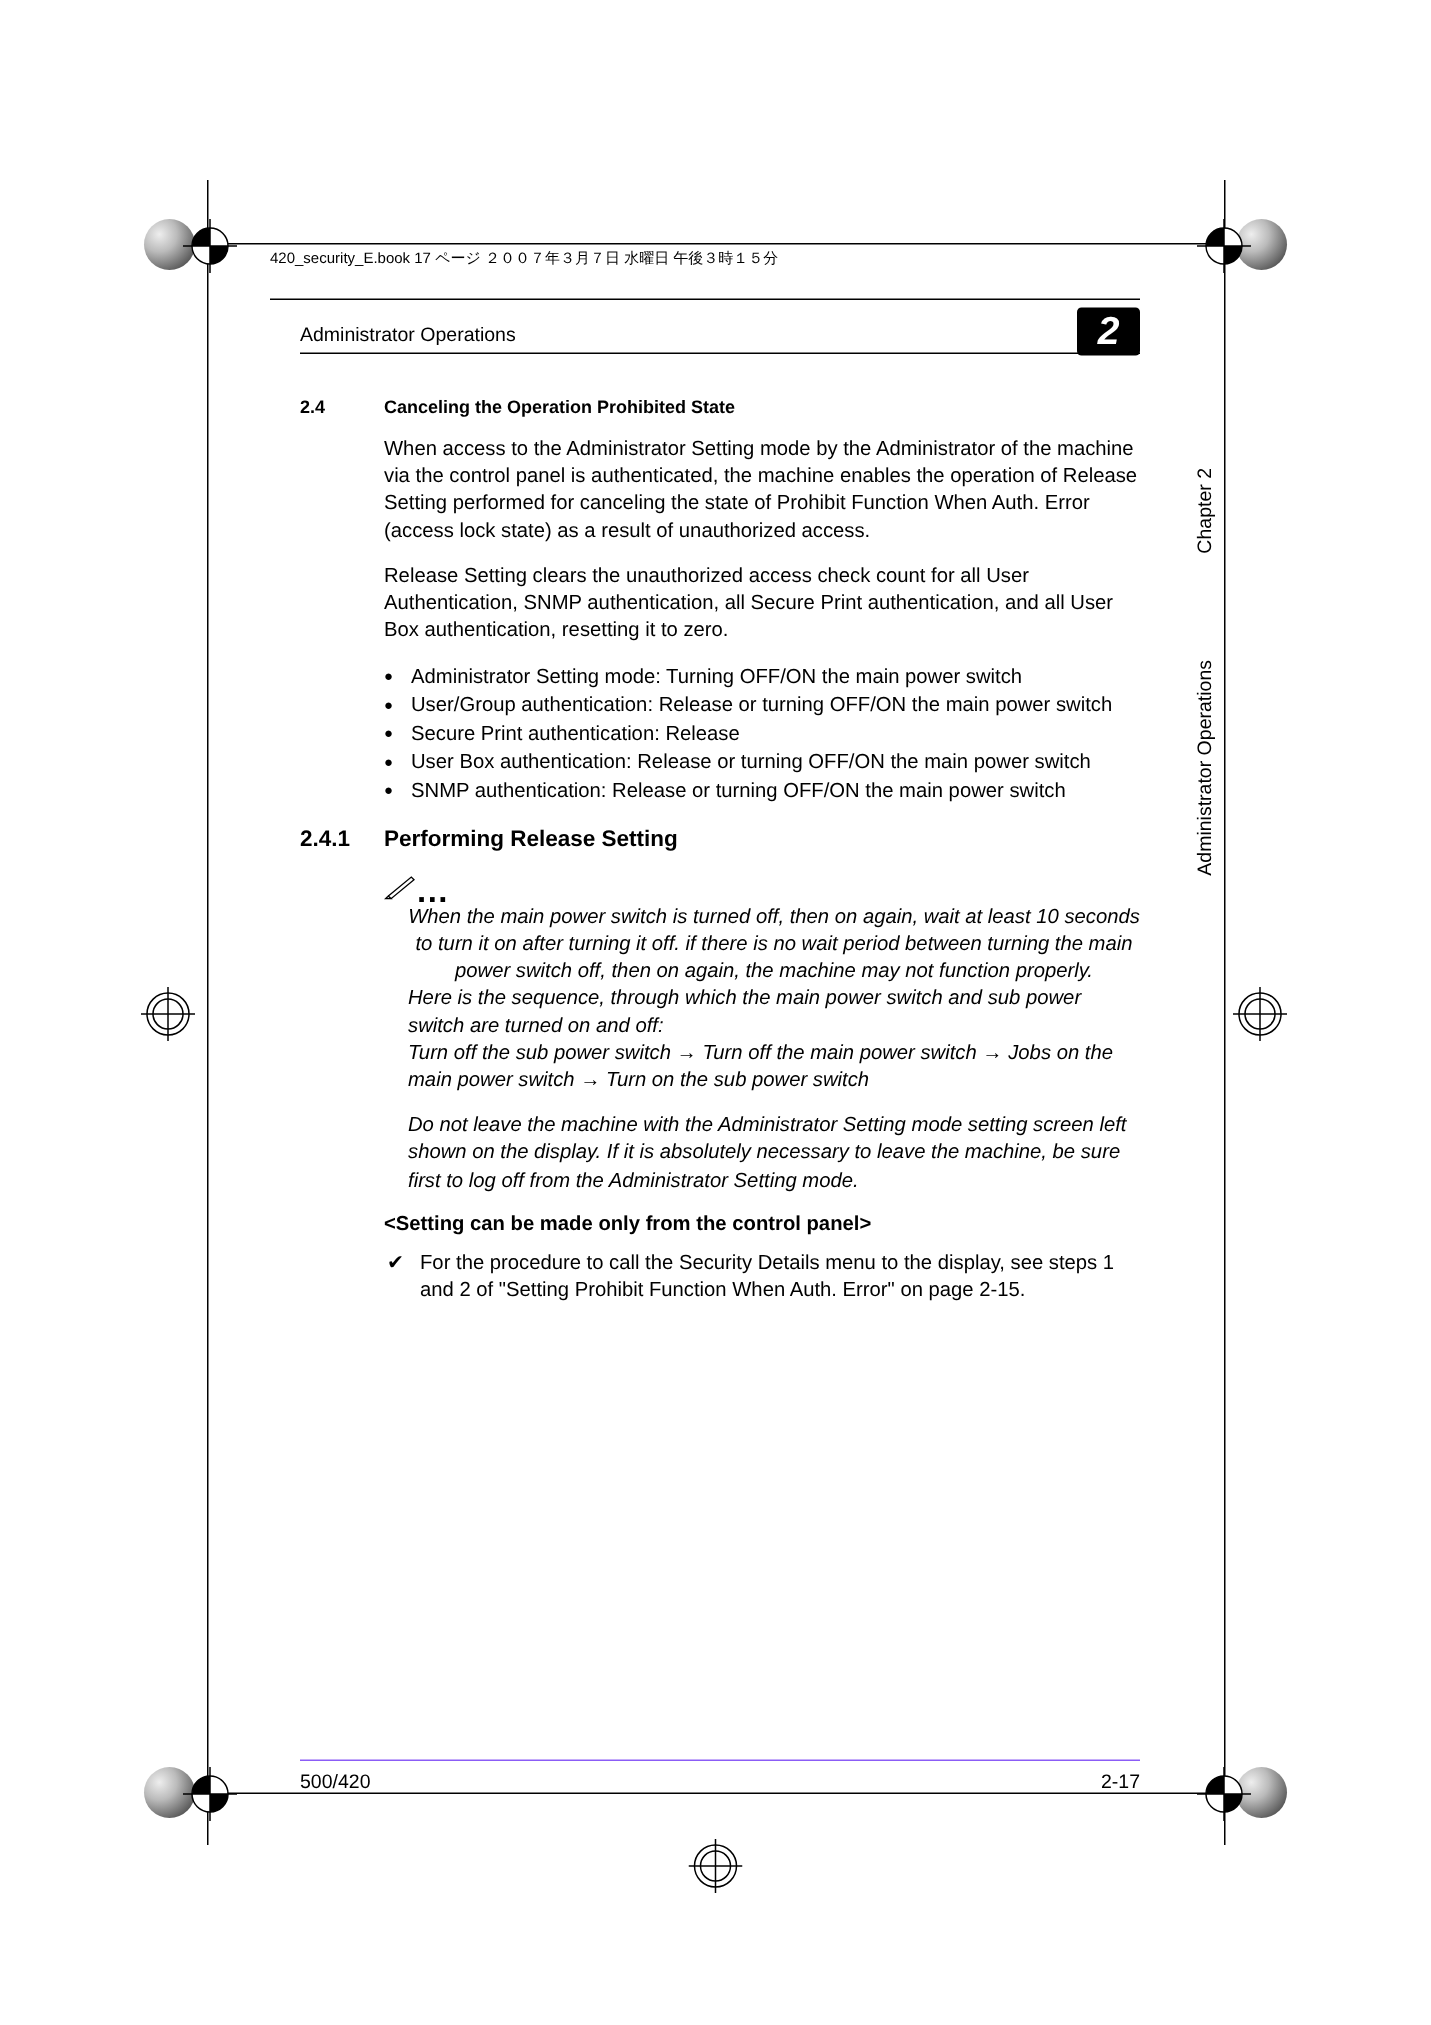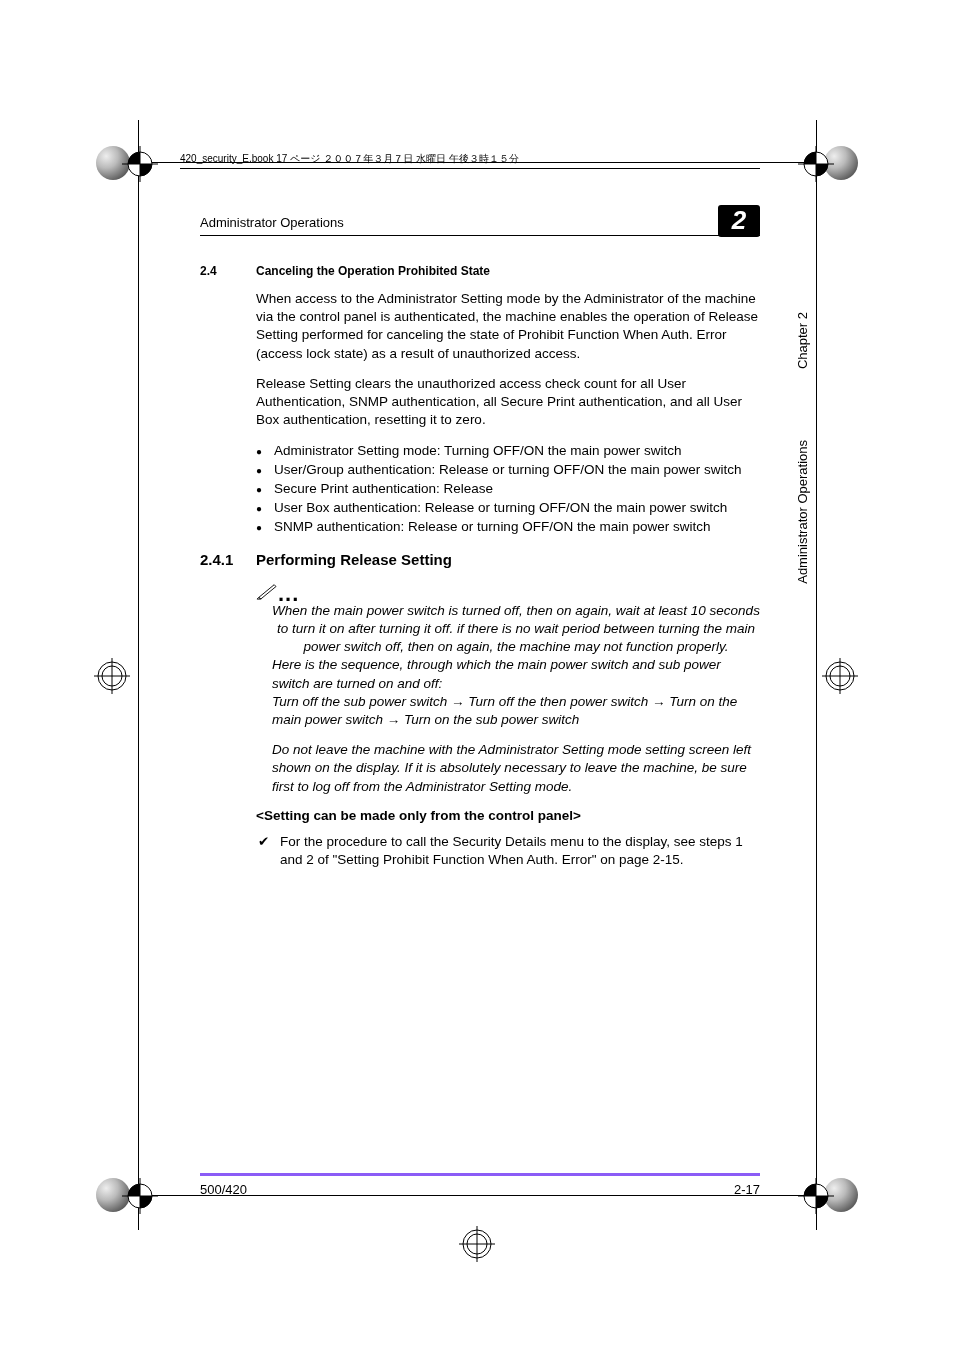--- a/index.html
+++ b/index.html
@@ -124,43 +124,43 @@
     top: 0;
   }
   .footer {
     position: absolute;
     left: 200px;
     top: 1173px;
     width: 560px;
     font-size: 13px;
   }
   .footer-line {
-    border-top: 3px solid #8b5cf6;
+    border-top: 1px solid #8b5cf6;
     padding-top: 6px;
     display: flex;
     justify-content: space-between;
   }
   .side-vertical {
     position: absolute;
     left: 795px;
     font-size: 13px;
     writing-mode: vertical-rl;
     transform: rotate(180deg);
   }
   .side-chapter { top: 312px; }
   .side-admin { top: 440px; }
 
   .meta-line {
     position: absolute;
     left: 180px;
-    top: 152px;
+    top: 165px;
     font-size: 10px;
     color: #000;
     border-bottom: 0.5px solid #000;
-    padding-bottom: 2px;
+    padding-bottom: 20px;
     width: 580px;
   }
   .crossline-h {
     position: absolute;
     border-top: 0.5px solid #000;
   }
   .crossline-v {
     position: absolute;
     border-left: 0.5px solid #000;
   }
@@ -206,21 +206,21 @@
   </div>
 
   <div class="note-block">
     <div class="note-icon-line">
       <svg width="22" height="18" viewBox="0 0 24 20">
         <path d="M3 17 L20 3 L22 5 L5 19 Z M3 17 L1 19 L5 19 Z" fill="none" stroke="#000" stroke-width="1"></path>
       </svg><span style="font-weight:bold; font-size:22px; position:relative; top:3px;">...</span>
     </div>
     <p class="note-italic" style="margin-bottom:0;text-align:center;">When the main power switch is turned off, then on again, wait at least 10 seconds to turn it on after turning it off. if there is no wait period between turning the main power switch off, then on again, the machine may not function properly.</p>
     <p class="note-italic" style="margin-top:0; margin-bottom:0;">Here is the sequence, through which the main power switch and sub power switch are turned on and off:</p>
-    <p class="note-italic" style="margin-top:0;">Turn off the sub power switch → Turn off the then power switch → Turn on the main power switch → Turn on the sub power switch</p>
+    <p class="note-italic" style="margin-top:0;">Turn off the sub power switch → Turn off the main power switch → Jobs on the main power switch → Turn on the sub power switch</p>
     <p class="note-italic">Do not leave the machine with the Administrator Setting mode setting screen left shown on the display. If it is absolutely necessary to leave the machine, be sure first to log off from the Administrator Setting mode.</p>
   </div>
 
   <p class="setting-bold">&lt;Setting can be made only from the control panel&gt;</p>
 
   <p class="check-item">For the procedure to call the Security Details menu to the display, see steps 1 and 2 of "Setting Prohibit Function When Auth. Error" on page 2-15.</p>
 </div>
 
 <div class="footer">
   <div class="footer-line">

